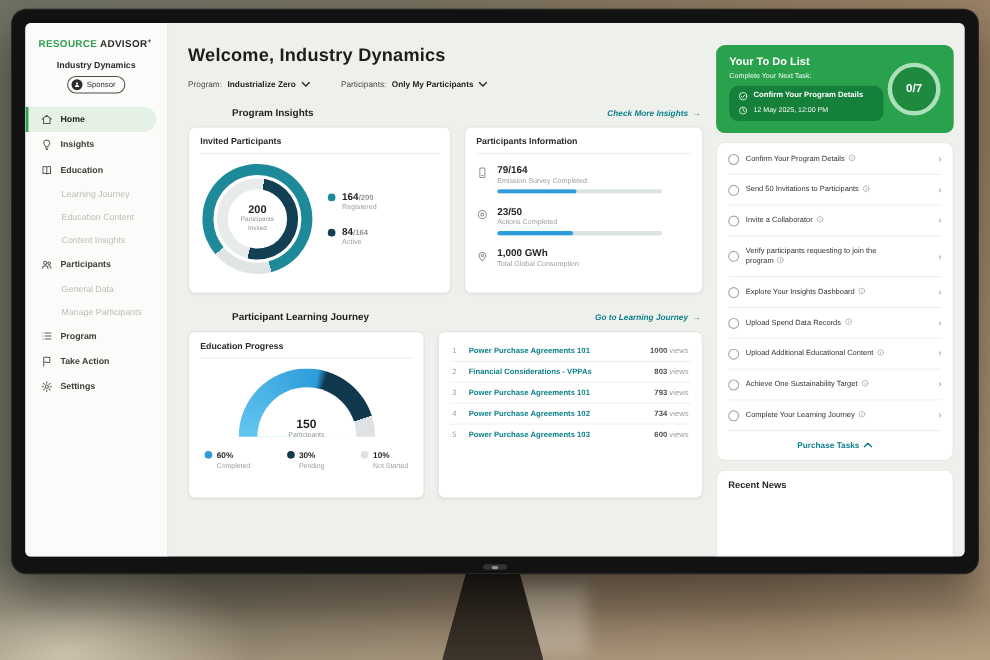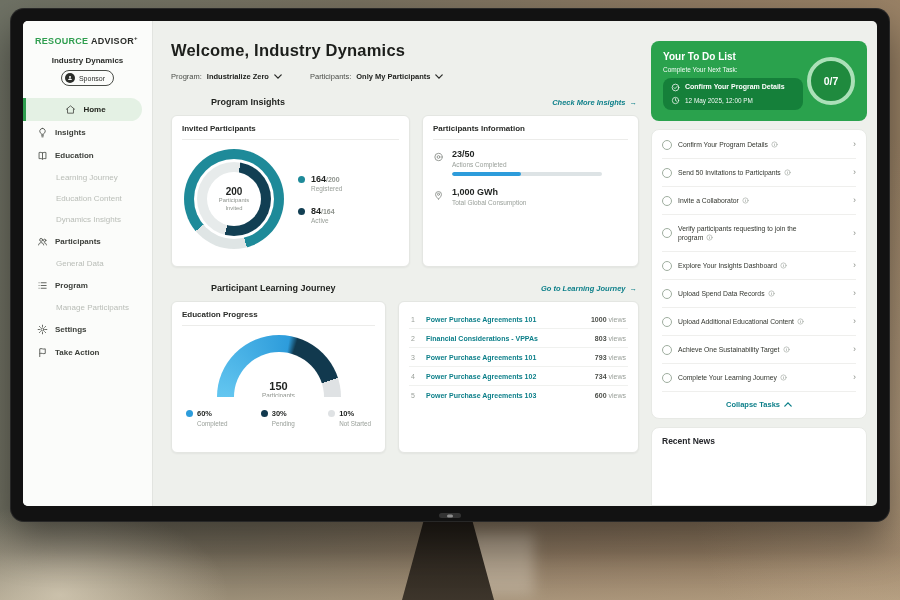--- a/index.html
+++ b/index.html
@@ -28,21 +28,21 @@
   .sidebar{width:130px;min-width:130px;background:#fbfcfa;border-right:1px solid #e2e4e0;padding-top:14px;}
   .logo{padding:0 12px 10px;font-size:9px;font-weight:bold;letter-spacing:.3px;white-space:nowrap;}
   .logo .res{color:#2f9e4f;} .logo .adv{color:#2b2d2a;} .logo sup{font-size:6px;color:#2b2d2a;}
   .org{text-align:center;font-size:8px;font-weight:bold;color:#2b2d2a;}
   .sponsor{margin:5px auto 12px;width:fit-content;display:flex;align-items:center;gap:4px;
     border:1px solid #4a4d48;border-radius:9px;padding:2px 8px 2px 3px;font-size:7px;color:#2b2d2a;cursor:pointer;}
   .sp-ico{width:10px;height:10px;border-radius:50%;background:#2b2d2a;color:#fff;display:flex;align-items:center;justify-content:center;}
   .sp-ico svg{width:6px;height:6px;}
   .nav-item{display:flex;align-items:center;gap:7px;padding:6px 8px 6px 14px;font-size:8px;font-weight:bold;color:#3c3f3a;cursor:pointer;}
   .nav-item.sub{padding-left:33px;color:#b9bdb7;font-weight:normal;}
-  .nav-item.active{background:#e4f1e4;border-left:3px solid #2f9e4f;padding-left:11px;margin-right:10px;border-radius:0 12px 12px 0;color:#23261f;justify-content:center;}
+  .nav-item.active{background:#e4f1e4;border-left:3px solid #2f9e4f;padding-left:11px;margin-right:10px;border-radius:0 12px 12px 0;color:#23261f;}
   .nav-ico{width:11px;height:11px;color:#565a54;flex:none;}
   .nav-ico svg{width:100%;height:100%;display:block;}
 
   
   .main{flex:1;min-width:0;padding:20px 12px 0 18px;}
   h1{font-size:16.5px;font-weight:bold;color:#1c1e1b;letter-spacing:.2px;margin-bottom:12px;}
   .filters{display:flex;gap:28px;font-size:7.5px;color:#4a4d48;margin-bottom:16px;align-items:flex-start;}
   .filter{display:flex;align-items:center;gap:5px;cursor:pointer;}
   .filter b{color:#212320;}
   .chev{width:8px;height:5px;color:#2b2d2a;} .chev svg{width:100%;height:100%;display:block;}
@@ -173,64 +173,64 @@
             </span>
             <span>Education</span>
           </div>
           <div class="nav-item sub">
             <span>Learning Journey</span>
           </div>
           <div class="nav-item sub">
             <span>Education Content</span>
           </div>
           <div class="nav-item sub">
-            <span>Dynamics Insights</span>
+            <span>Content Insights</span>
           </div>
           <div class="nav-item">
             <span class="nav-ico">
               <svg viewBox="0 0 24 24" fill="none" stroke="currentColor" stroke-width="2" stroke-linecap="round" stroke-linejoin="round">
                 <circle cx="9" cy="8.5" r="3.2"></circle>
                 <path d="M3.5 19.5c.4-3.2 2.6-5 5.5-5s5.1 1.8 5.5 5"></path>
                 <circle cx="16.8" cy="9.5" r="2.6"></circle>
                 <path d="M16 14.6c2.6.2 4.2 1.9 4.6 4.9"></path>
               </svg>
             </span>
             <span>Participants</span>
           </div>
           <div class="nav-item sub">
             <span>General Data</span>
           </div>
+          <div class="nav-item sub">
+            <span>Manage Participants</span>
+          </div>
           <div class="nav-item">
             <span class="nav-ico">
               <svg viewBox="0 0 24 24" fill="none" stroke="currentColor" stroke-width="2" stroke-linecap="round" stroke-linejoin="round">
                 <path d="M9 6h11M9 12h11M9 18h11"></path>
                 <path d="M4.5 6h.01M4.5 12h.01M4.5 18h.01"></path>
               </svg>
             </span>
             <span>Program</span>
           </div>
-          <div class="nav-item sub">
-            <span>Manage Participants</span>
+          <div class="nav-item">
+            <span class="nav-ico">
+              <svg viewBox="0 0 24 24" fill="none" stroke="currentColor" stroke-width="2" stroke-linecap="round" stroke-linejoin="round">
+                <path d="M6 21V4c3.5-2 8 2 12 0v10c-4 2-8.5-2-12 0"></path>
+              </svg>
+            </span>
+            <span>Take Action</span>
           </div>
           <div class="nav-item">
             <span class="nav-ico">
               <svg viewBox="0 0 24 24" fill="none" stroke="currentColor" stroke-width="2" stroke-linecap="round" stroke-linejoin="round">
                 <circle cx="12" cy="12" r="3.2"></circle>
                 <path d="M12 2.5v3M12 18.5v3M2.5 12h3M18.5 12h3M5.3 5.3l2.1 2.1M16.6 16.6l2.1 2.1M18.7 5.3l-2.1 2.1M7.4 16.6l-2.1 2.1"></path>
               </svg>
             </span>
             <span>Settings</span>
-          </div>
-          <div class="nav-item">
-            <span class="nav-ico">
-              <svg viewBox="0 0 24 24" fill="none" stroke="currentColor" stroke-width="2" stroke-linecap="round" stroke-linejoin="round">
-                <path d="M6 21V4c3.5-2 8 2 12 0v10c-4 2-8.5-2-12 0"></path>
-              </svg>
-            </span>
-            <span>Take Action</span>
           </div>
         </div>
     </div>
 
     <div class="main">
       <h1>Welcome, Industry Dynamics</h1>
 
       <div class="filters">
         <div class="filter">
           <span>Program:</span>
@@ -289,20 +289,35 @@
                     <div class="dlab">Active</div>
                   </div>
                 </div>
               </div>
           </div>
         </div>
 
         <div class="card c-info">
           <div class="card-title">Participants Information</div>
           <div id="infoRows">
+              <div class="info-row">
+                <span class="info-ico">
+                  <svg viewBox="0 0 24 24" fill="none" stroke="currentColor" stroke-width="2" stroke-linecap="round" stroke-linejoin="round">
+                    <rect x="7" y="2.5" width="10" height="19" rx="2"></rect>
+                    <path d="M10.5 17.5h3"></path>
+                  </svg>
+                </span>
+                <div>
+                  <div class="info-val">79/164</div>
+                  <div class="info-lab">Emission Survey Completed</div>
+                  <div class="bar">
+                    <div class="bar-fill" style="width:48%;background:#2d9cdb"></div>
+                  </div>
+                </div>
+              </div>
               <div class="info-row">
                 <span class="info-ico">
                   <svg viewBox="0 0 24 24" fill="none" stroke="currentColor" stroke-width="2" stroke-linecap="round" stroke-linejoin="round">
                     <circle cx="12" cy="12" r="8"></circle>
                     <circle cx="12" cy="12" r="3"></circle>
                   </svg>
                 </span>
                 <div>
                   <div class="info-val">23/50</div>
                   <div class="info-lab">Actions Completed</div>
@@ -510,21 +525,21 @@
               <span class="task-check"></span>
               <span class="task-label">Complete Your Learning Journey<span class="iico"><svg viewBox="0 0 24 24" fill="none" stroke="currentColor" stroke-width="2" stroke-linecap="round" stroke-linejoin="round">
                     <circle cx="12" cy="12" r="9"></circle>
                     <path d="M12 11v5"></path>
                     <circle cx="12" cy="7.6" r="1.1" fill="currentColor" stroke="none"></circle>
                   </svg></span></span>
               <span class="task-chev">›</span>
             </div>
           </div>
         <div class="collapse">
-          <span>Collapse Tasks</span>
+          <span>Purchase Tasks</span>
           <span class="cico">
               <svg viewBox="0 0 10 6">
                 <path d="M1 5l4-4 4 4" fill="none" stroke="currentColor" stroke-width="1.6" stroke-linecap="round"></path>
               </svg>
             </span>
         </div>
       </div>
 
       <div class="news">
         <span>Recent News</span>

